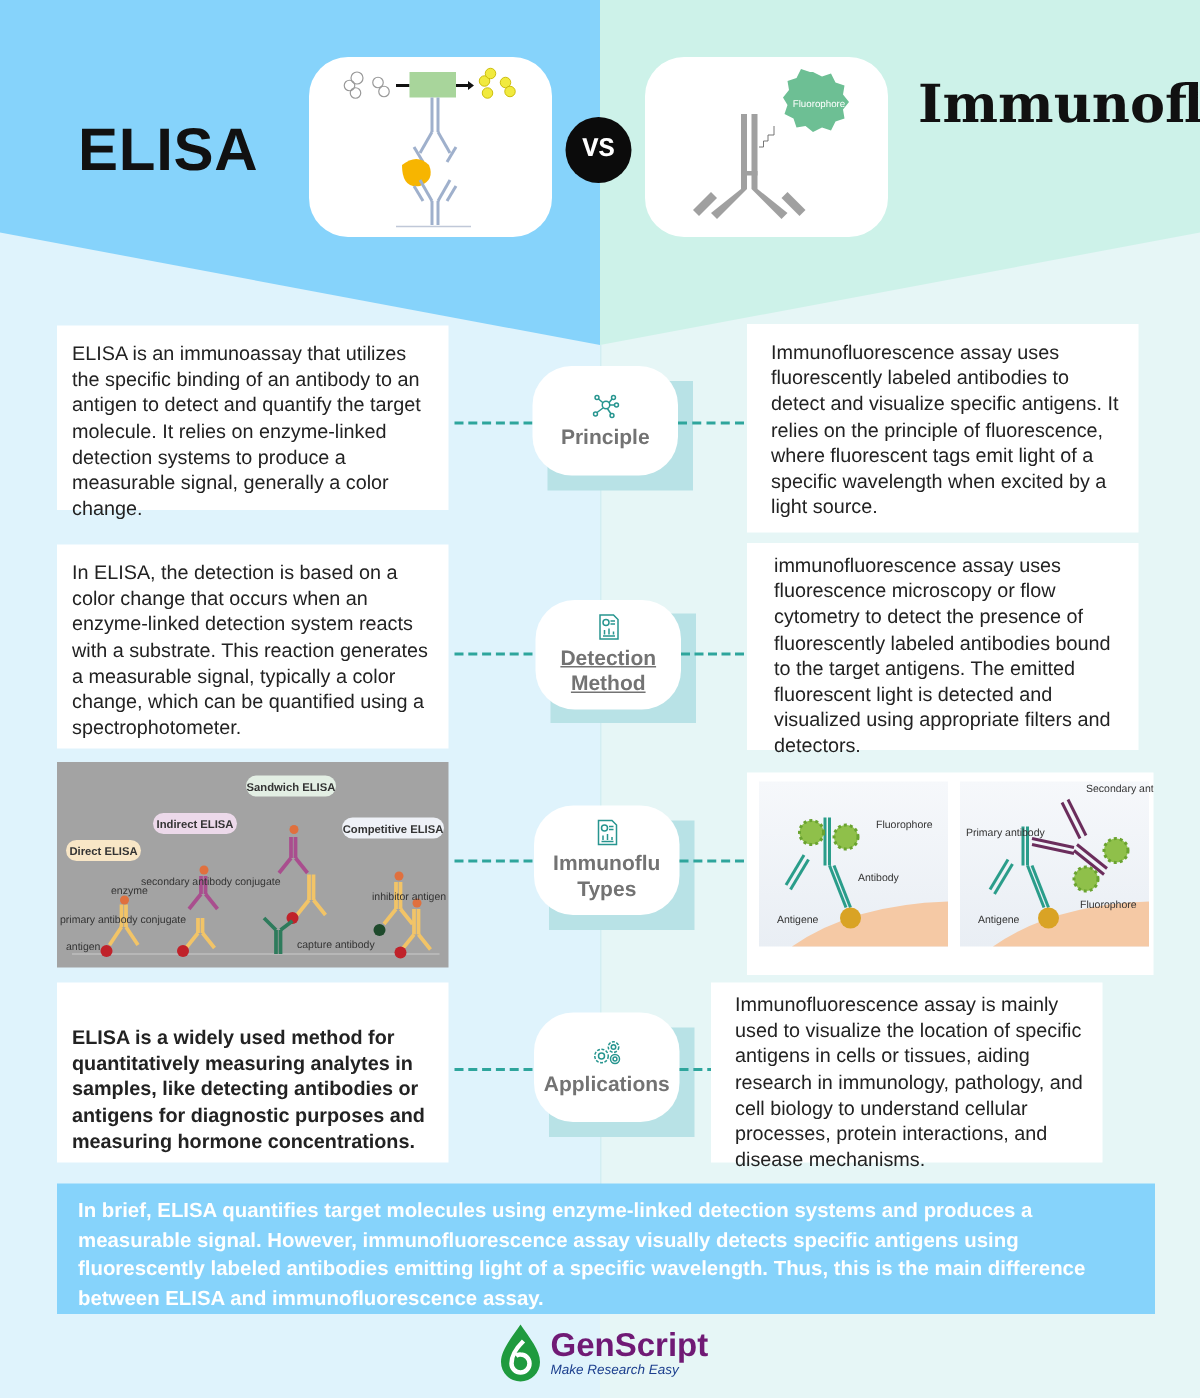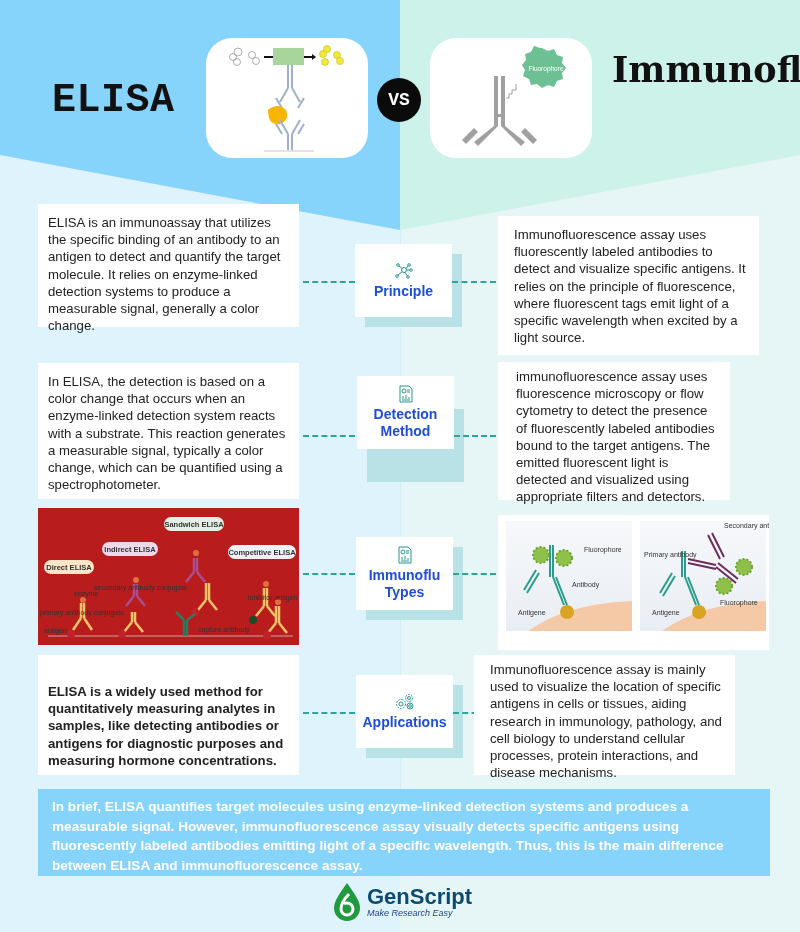--- a/index.html
+++ b/index.html
@@ -20,21 +20,21 @@
     .hdr-right {
       position: absolute; left: 400px; top: 0; width: 400px; height: 230px;
       background: #cdf2e9;
       clip-path: polygon(0 0, 100% 0, 100% 155px, 0 100%);
     }
     .center-line { position: absolute; left: 400px; top: 230px; width: 1px; height: 560px; background: #d3eef2; }
 
     
     .title-left {
       position: absolute; left: 52px; top: 78px;
-      font-family: Liberation Mono, monospace;
+      font-family: Liberation Sans, sans-serif;
       font-weight: bold; font-size: 40px; color: #111; letter-spacing: 0.5px;
     }
     .title-right {
       position: absolute; left: 612px; top: 52px;
       font-family: "DejaVu Serif", "Liberation Serif", serif;
       font-weight: bold; font-size: 35px; line-height: 36px; color: #111;
     }
     .title-right span { display: block; white-space: nowrap; }
 
     .img-card {
@@ -51,54 +51,54 @@
     }
 
     
     .card {
       position: absolute; background: #fff;
       font-size: 13.2px; line-height: 17.2px; color: #222;
       padding: 10px 10px 10px 10px;
     }
     .card p { margin: 0; }
 
-    .l1 { left: 38px; top: 204px; width: 261px; height: 123px; }
+    .l1 { left: 38px; top: 217px; width: 261px; height: 123px; }
     .r1 { left: 498px; top: 216px; width: 261px; height: 139px; padding-left: 16px; }
     .l2 { left: 38px; top: 363px; width: 261px; height: 136px; }
-    .r2 { left: 498px; top: 362px; width: 232px; height: 138px; padding-left: 18px; padding-top: 6px;}
+    .r2 { left: 498px; top: 362px; width: 261px; height: 138px; padding-left: 18px; padding-top: 6px;}
     .l4 { left: 38px; top: 655px; width: 261px; height: 120px; padding-top: 28px; font-weight: bold; }
     .r4 { left: 474px; top: 655px; width: 261px; height: 120px; padding-left: 16px; padding-top: 6px; }
 
-    .pic-l { position: absolute; left: 38px; top: 508px; width: 261px; height: 137px; background: #b91c1c; }
+    .pic-l { position: absolute; left: 38px; top: 508px; width: 261px; height: 137px; background: #a3a3a3; }
     .pic-r { position: absolute; left: 498px; top: 515px; width: 271px; height: 135px; background: #fff; }
 
     
     .label-shadow { position: absolute; background: #b8e2e6; }
     .label {
       position: absolute; background: #fff; width: 97px; height: 73px;
       display: flex; flex-direction: column; align-items: center; justify-content: center;
-      color: #1d4ed8; font-weight: bold; font-size: 14px; line-height: 17px; 
+      color: #737373; font-weight: bold; font-size: 14px; line-height: 17px;  border-radius: 26px;
     }
     .label svg { margin-bottom: 3px; }
 
     .dash {
       position: absolute; height: 0; border-top: 2px dashed #2ea59c; width: 50px;
     }
 
     
     .summary {
       position: absolute; left: 38px; top: 789px; width: 732px; height: 87px;
       background: #86d3fb; color: #fff; font-weight: bold;
       font-size: 13.6px; line-height: 19.5px; padding: 8px 14px 0 14px;
     }
     .logo {
       position: absolute; left: 333px; top: 880px; height: 44px; display: flex; align-items: center;
     }
     .logo-text { margin-left: 6px; }
-    .logo-name { font-size: 22px; font-weight: bold; color: #0c4a6e; line-height: 22px; }
+    .logo-name { font-size: 22px; font-weight: bold; color: #701a75; line-height: 22px; }
     .logo-tag { font-size: 9px; color: #1c3f8e; line-height: 10px; font-style: italic; }
 
     .tiny { font-size: 7px; fill: #333; font-family: "Liberation Sans", sans-serif; }
     .pill { font-size: 7.5px; font-weight: bold; fill: #333; font-family: "Liberation Sans", sans-serif; }
   </style>
 </head>
 <body>
 
 <div class="bg-left"></div>
 <div class="bg-right"></div>
@@ -202,21 +202,21 @@
 <div class="dash" style="left:452px; top:281px; width:44px;"></div>
 <div class="card r1">
   <p>Immunofluorescence assay uses fluorescently labeled antibodies to detect and visualize specific antigens. It relies on the principle of fluorescence, where fluorescent tags emit light of a specific wavelength when excited by a light source.</p>
 </div>
 
 <div class="card l2">
   <p>In ELISA, the detection is based on a color change that occurs when an enzyme-linked detection system reacts with a substrate. This reaction generates a measurable signal, typically a color change, which can be quantified using a spectrophotometer.</p>
 </div>
 <div class="dash" style="left:303px; top:435px; width:52px;"></div>
 <div class="label-shadow" style="left:367px; top:409px; width:97px; height:73px;"></div>
-<div class="label" style="left:357px; top:376px;">
+<div class="label" style="left:357px; top:400px;text-decoration:underline;">
   <svg width="14" height="18" viewBox="0 0 14 18">
     <g stroke="#27958f" stroke-width="1" fill="none">
       <path d="M1 1 h9 l3 3 v13 h-12z"></path>
       <circle cx="5" cy="6" r="2"></circle>
         <line x1="8" y1="5" x2="11" y2="5"></line>
         <line x1="8" y1="7" x2="11" y2="7"></line>
       <line x1="3" y1="15" x2="11" y2="15"></line>
         <line x1="4" y1="14" x2="4" y2="11"></line>
         <line x1="7" y1="14" x2="7" y2="10"></line>
         <line x1="10" y1="14" x2="10" y2="12"></line>

